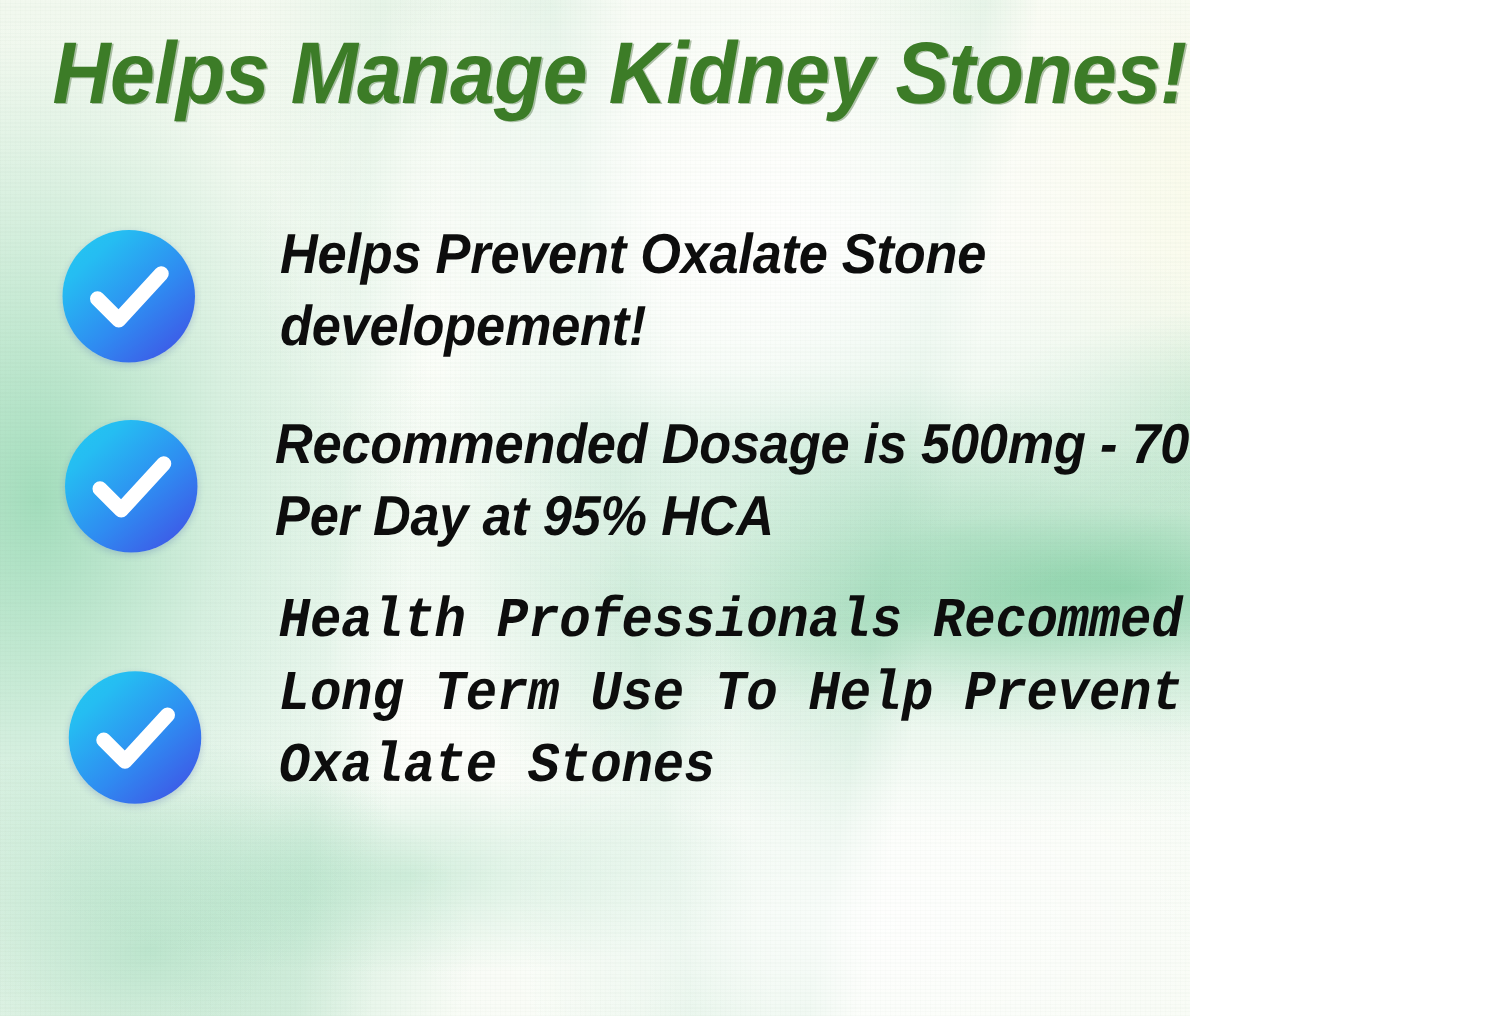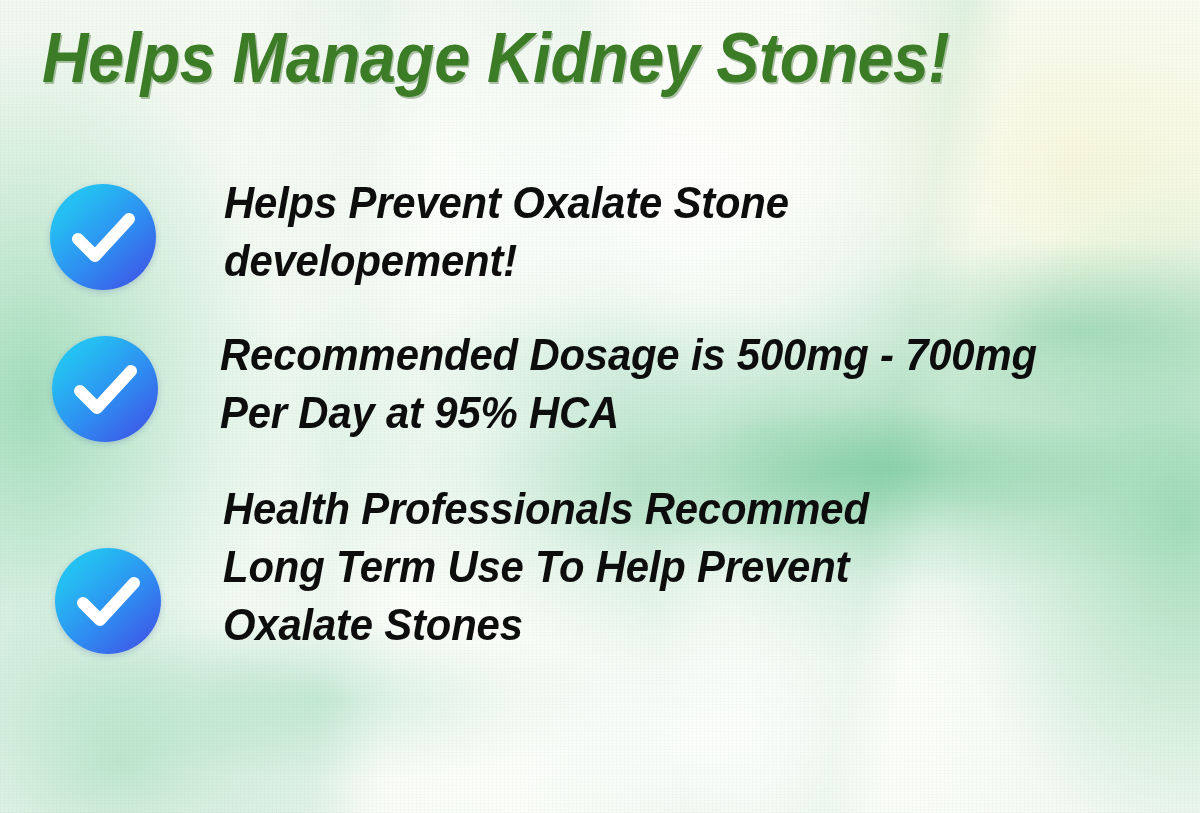--- a/index.html
+++ b/index.html
@@ -9,21 +9,21 @@
   }
   body {
     width: 1200px;
     height: 813px;
     font-family: "Liberation Sans", sans-serif;
     overflow: hidden;
   }
 
   #poster {
     position: relative;
-    width: 1200px;
+    width: 952px;
     height: 813px;
     background-color: #f7faf3;
     overflow: hidden;
   }
 
   
   .bg-layer {
     position: absolute;
     inset: 0;
     pointer-events: none;
@@ -111,21 +111,21 @@
   .bullet {
     position: absolute;
     left: 0;
     width: 1200px;
     display: flex;
     align-items: flex-end;
   }
 
   .bullet.b1 { top: 0px; }
   .bullet.b2 { top: 148px; }
-  .bullet.b3 { top: 318px; }
+  .bullet.b3 { top: 307px; font-family: Liberation Mono, monospace; }
 
   .check-wrap {
     position: relative;
     flex: 0 0 auto;
     width: 106px;
     height: 106px;
     margin-left: 50px;
   }
   .bullet.b2 .check-wrap { margin-left: 52px; }
   .bullet.b3 .check-wrap { margin-left: 55px; }

